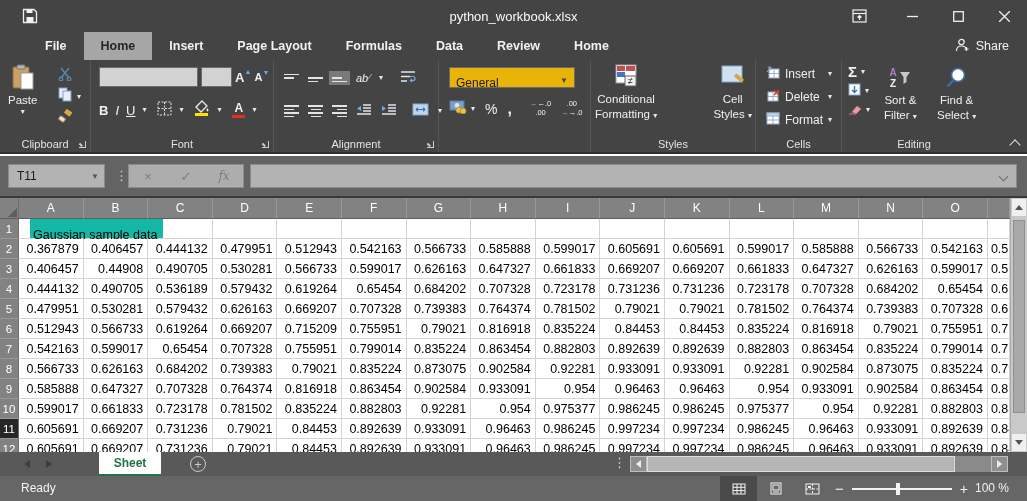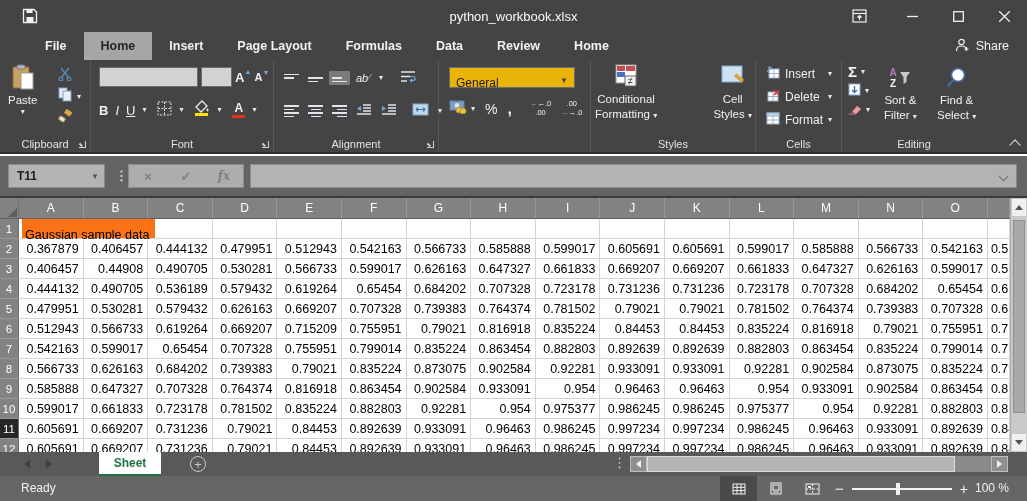--- a/index.html
+++ b/index.html
@@ -94,21 +94,21 @@
   .editmini { position:absolute; left:6px; top:4px; display:flex; flex-direction:column; gap:4px; }
   .editbig { position:absolute; top:6px; display:flex; flex-direction:column; align-items:center;
              font-size:11.5px; line-height:1.25; text-align:center; }
   .sigma { font-size:15px; font-weight:bold; color:#f2f2f2; line-height:1; }
   .collapse { position:absolute; right:8px; bottom:6px; width:8px; height:8px; }
   .collapse::before { content:""; position:absolute; left:0; top:3px; width:7px; height:7px;
                       border-left:1.5px solid #ddd; border-top:1.5px solid #ddd; transform:rotate(45deg); }
 
   
   .fbar { position:absolute; left:0; top:156px; width:100%; height:42px; background:#636363;
-          border-bottom:2px solid #3a3a3a;font-weight:bold; }
+          border-bottom:2px solid #3a3a3a; }
   .namebox { position:absolute; left:8px; top:8px; width:97px; height:24px; background:#b3b3b3;
              border:1px solid #8b8b8b; display:flex; align-items:center; font-size:12px;
              color:#1c1c1c; padding-left:8px; }
   .namebox .dd { margin-left:auto; width:18px; text-align:center; color:#555; font-size:8px; }
   .fdots { position:absolute; left:115px; top:12px; color:#cfcfcf; font-size:13px; letter-spacing:0; }
   .fbtns { position:absolute; left:128px; top:8px; width:116px; height:24px; background:#adadad;
            border:1px solid #8b8b8b; display:flex; }
   .fbtn { flex:1; display:flex; align-items:center; justify-content:center; color:#7e7e7e;
           font-size:13px; }
   .fxg { font-family:"DejaVu Serif", serif; font-style:italic; font-size:12px; }
@@ -133,22 +133,22 @@
   .colhead.partialh { width:22px; }
   .grow { display:flex; height:20px; position:relative; }
   .rowhead { width:19px; background:#828282; color:#fff; font-size:11.5px; display:flex;
              align-items:center; justify-content:center; border-bottom:1px solid #989898;
              border-right:1px solid #6e6e6e; }
   .rowhead.active { background:#262626; }
   .cell { width:64.6px; border-right:1px solid #d4d4d4; border-bottom:1px solid #d4d4d4;
           font-size:12.5px; color:#000; display:flex; align-items:center; background:#fff; }
   .cell.num { justify-content:flex-end; padding-right:4px; }
   .cell.partialc { width:22px; justify-content:flex-start; padding-left:3px; overflow:hidden; }
-  .a1label { position:absolute; left:22px; top:0; height:19px; display:flex; align-items:center;
-             font-size:12.5px; color:#000; background:#f97316; padding:12px 6px 0 3px; }
+  .a1label { position:absolute; left:30px; top:0; height:19px; display:flex; align-items:center;
+             font-size:12.5px; color:#000; background:#14b8a6; padding:12px 6px 0 3px; }
 
   
   .vscroll { position:absolute; right:0; top:198px; width:17px; height:254px; background:#c9c9c9;
              border-left:1px solid #ababab; }
   .vsbtn { position:absolute; left:1px; right:1px; height:17px; background:#f0f0f0;
            display:flex; align-items:center; justify-content:center; }
   .vsbtn svg { display:block; }
   .vsup { top:1px; } .vsdown { bottom:1px; }
   .vsthumb { position:absolute; left:2px; right:2px; top:22px; height:193px; background:#a9a9a9;
              border:1px solid #8f8f8f; }

